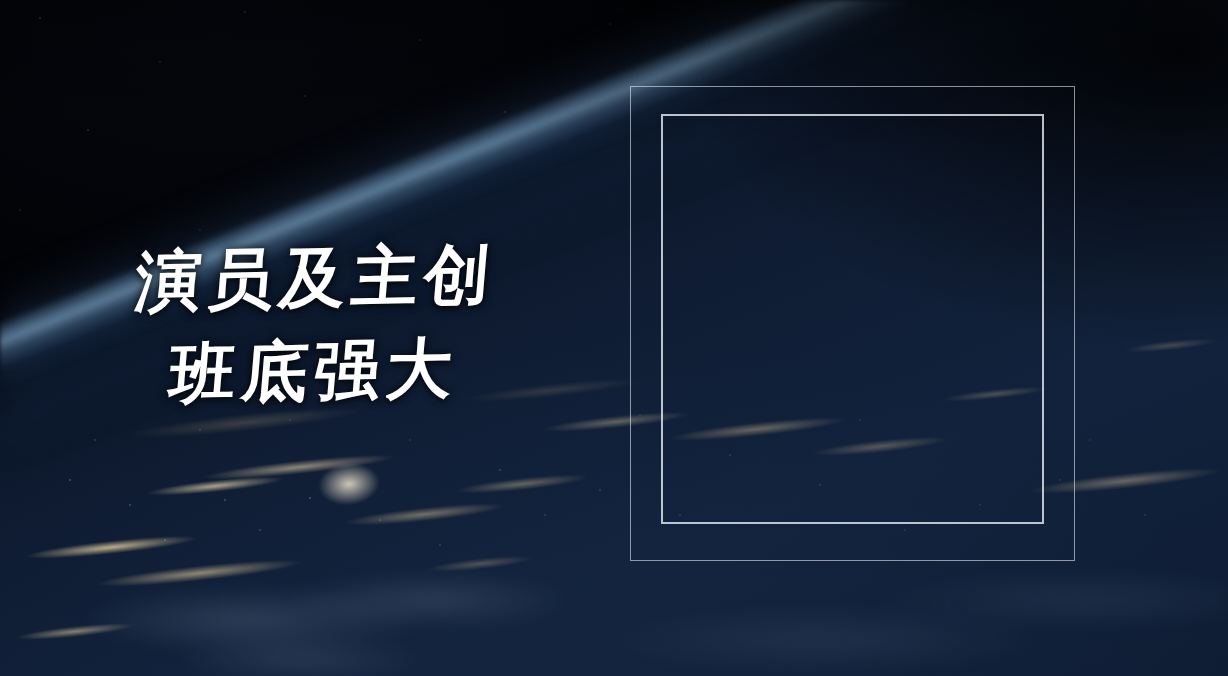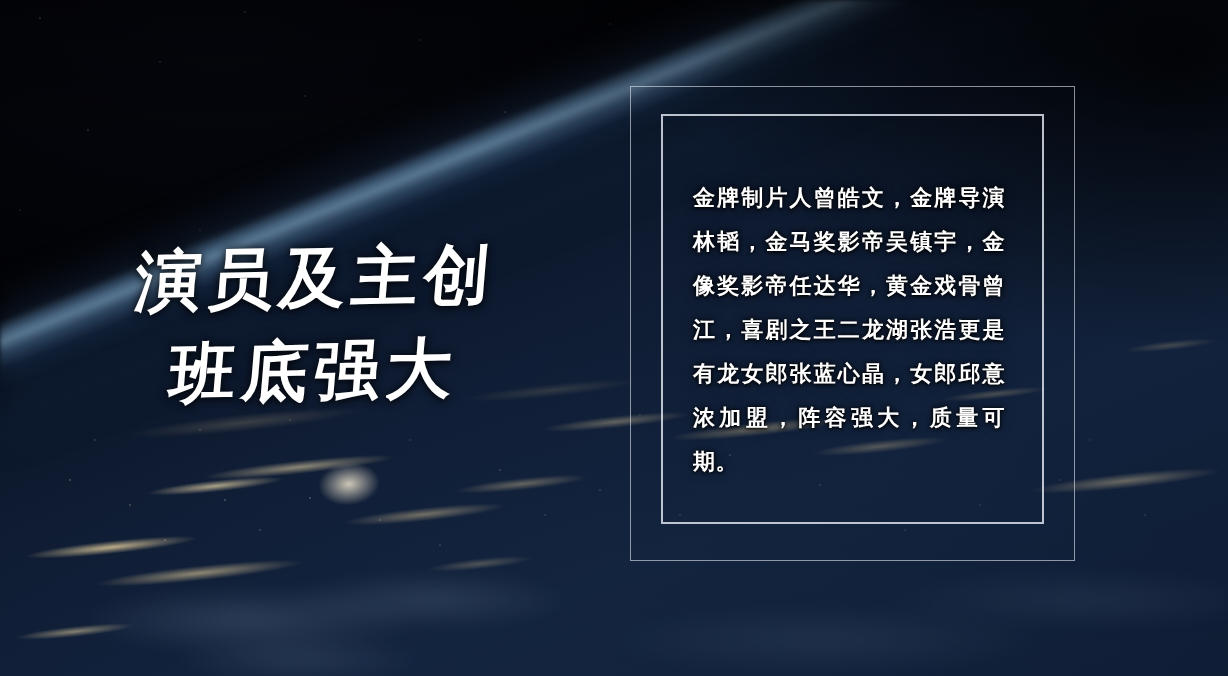--- a/index.html
+++ b/index.html
@@ -272,15 +272,14 @@
   <div class="bg-layer bg-vignette"></div>
 
   <div class="title-block">
     <div class="title-line l1">演员及主创</div>
     <div class="title-line l2">班底强大</div>
   </div>
 
   <div class="frame-outer"></div>
   <div class="frame-inner"></div>
 
-  <div class="body-text">金牌制片人曾皓文，金牌导演林韬，金马奖影帝吴镇宇，金像奖影帝任达华，黄金戏骨曾江，喜剧之王二龙湖张浩更是有龙女郎张蓝心晶，女郎邱意浓加盟，阵容强大，质量可期。</div>
 
 </div>
 
 </body></html>

